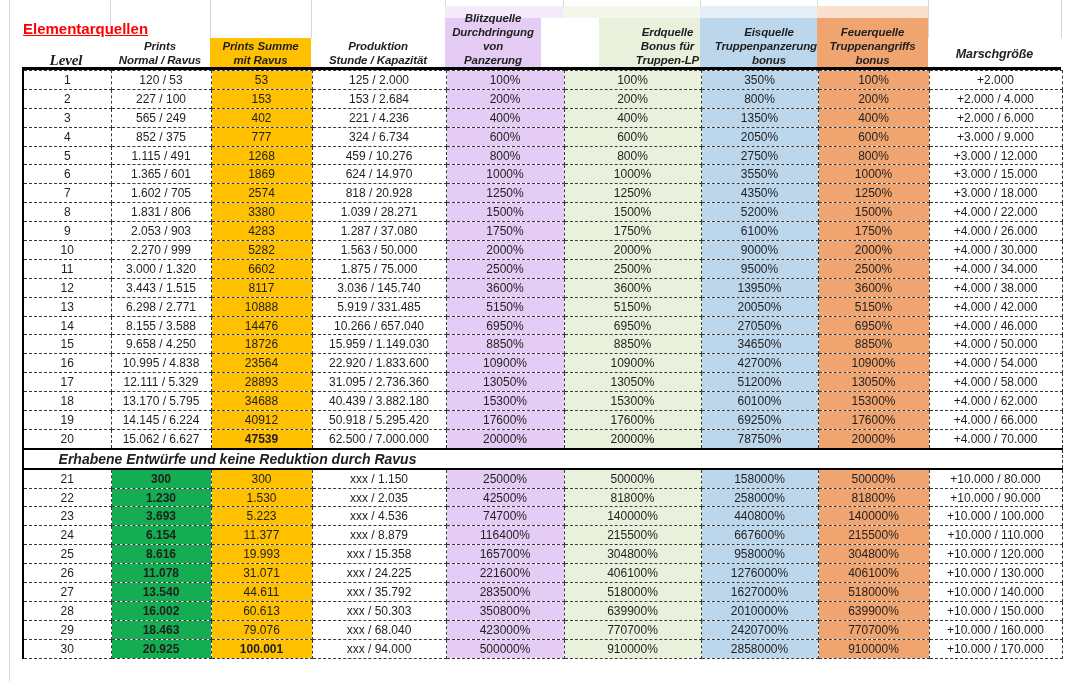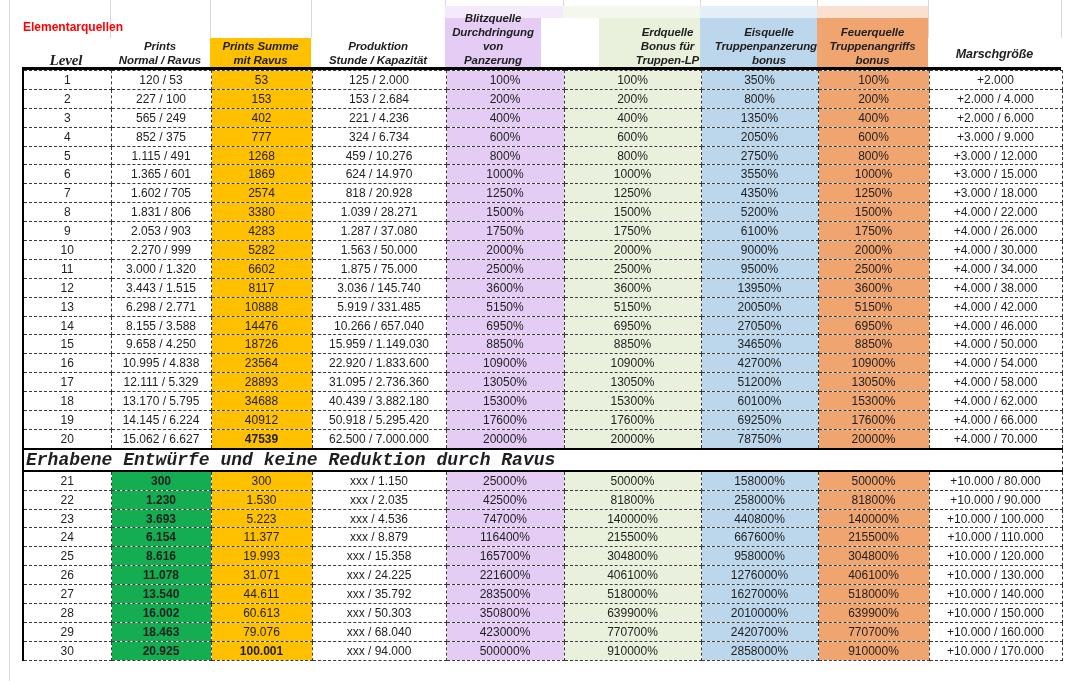--- a/index.html
+++ b/index.html
@@ -11,21 +11,21 @@
   .vgrid{position:absolute; width:1px; background:#d9d9d9;}
   .tint{position:absolute; top:6px; height:12px;}
   .tint-blitz{background:#f4eafb;}
   .tint-erd{background:#f3f7ec;}
   .tint-eis{background:#e3eef7;}
   .tint-feuer{background:#fae0ce;}
 
   
   .title{
     position:absolute; left:23px; top:20px;
-    font-size:12px; font-weight:bold; color:#ff0000; white-space:nowrap;
+    font-size:15px; font-weight:bold; color:#ff0000; white-space:nowrap;text-decoration:underline;
   }
 
   
   .hdr{
     position:absolute; box-sizing:border-box;
     display:flex; flex-direction:column; justify-content:flex-end;
     text-align:center; padding-bottom:3px;
     font-style:italic; font-weight:bold; font-size:11.5px; line-height:14px;
     letter-spacing:-0.1px; white-space:pre-line;
   }
@@ -58,21 +58,21 @@
   .cell-eis{background:#BCD6EC;}
   .cell-feuer{background:#F0A470;}
   .cell-green{background:#14AD52; font-weight:bold;}
   .bold{font-weight:bold;}
   .note-td{
     border-top:2px solid #000 !important; border-bottom:2px solid #000 !important;
     border-right:1px dashed #3a3a3a; background:#fff; height:19px;
   }
   .note-inner{
     width:423px; text-align:center;
-    font-style:italic; font-weight:bold; font-size:18px;font-family:Liberation Mono, monospace;
+    font-style:italic; font-weight:bold; font-size:14px;
   }
 </style>
 </head>
 <body>
 
 <div id="canvas">
 
   <div class="vgrid" style="left:9px; top:0; height:681px;"></div>
   <div class="vgrid" style="left:110px; top:0; height:38px;"></div>
   <div class="vgrid" style="left:210px; top:0; height:38px;"></div>

